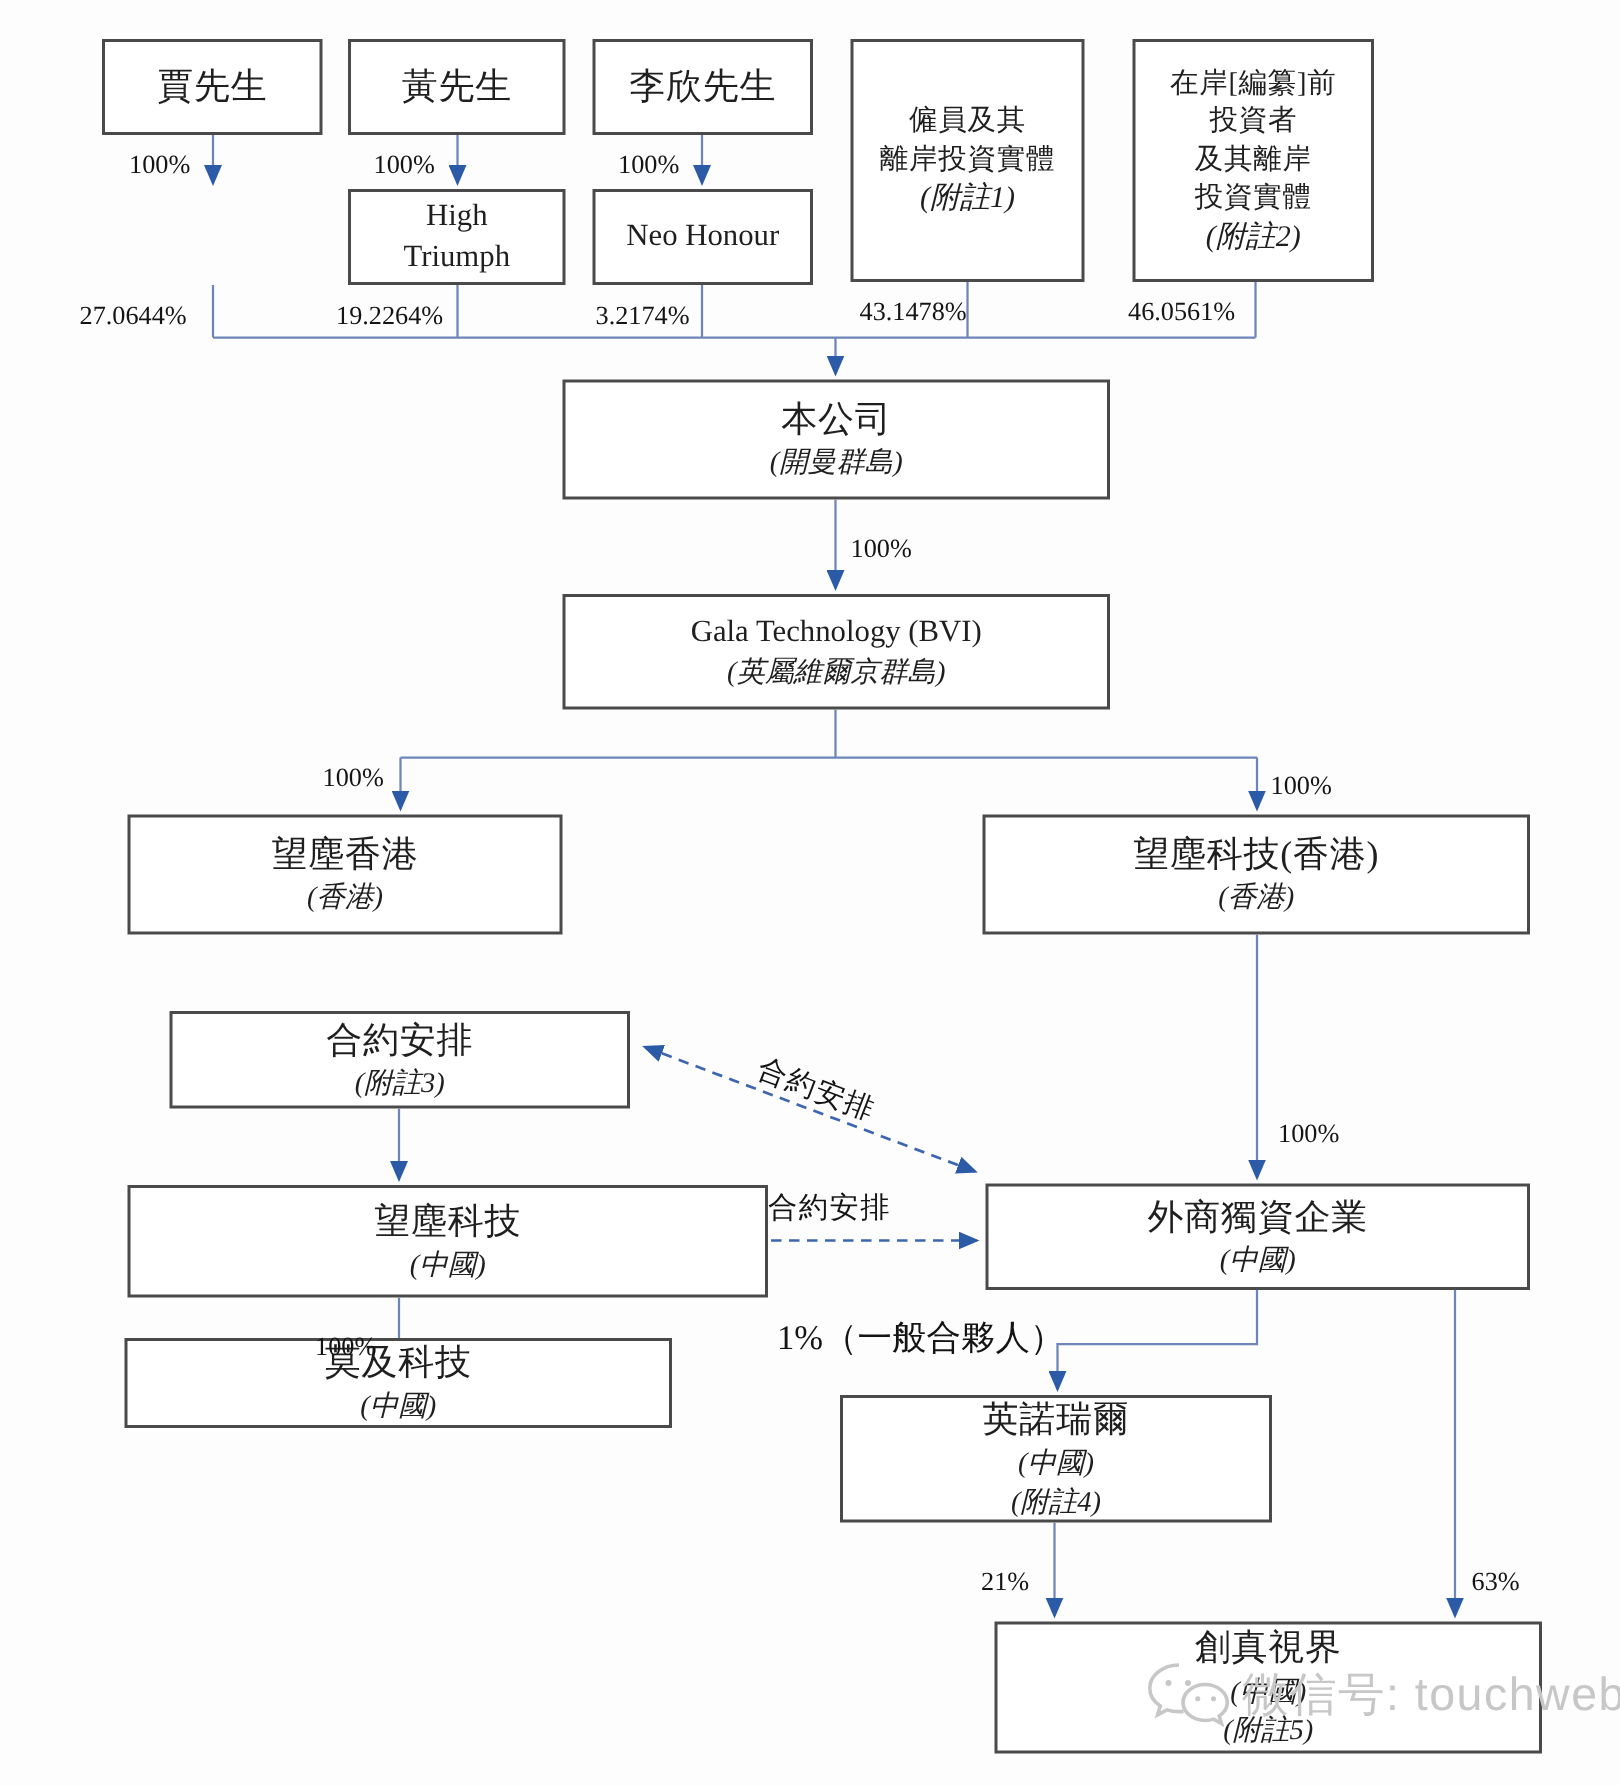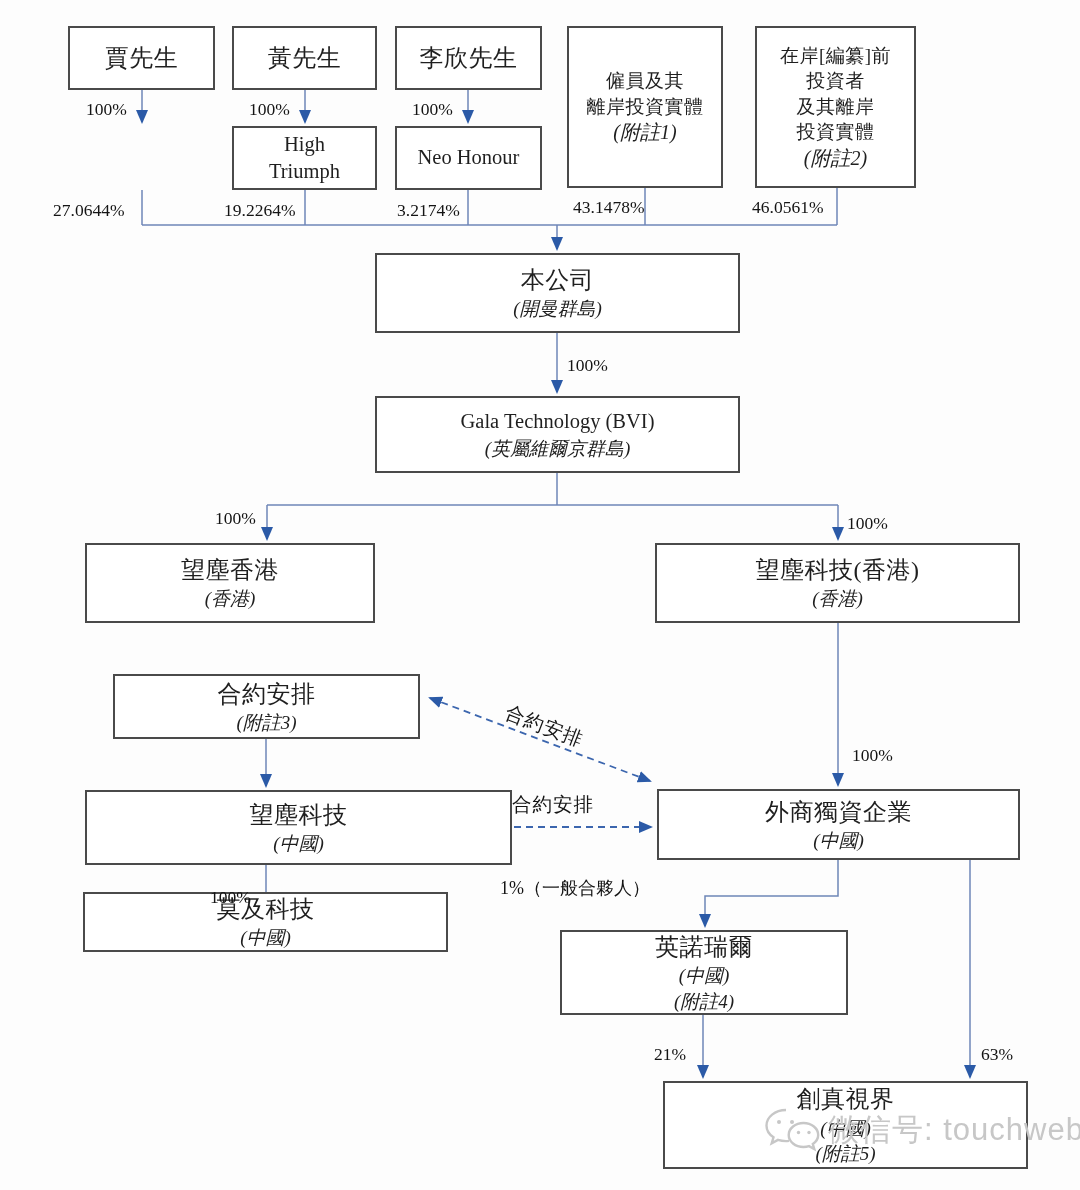--- a/index.html
+++ b/index.html
@@ -150,21 +150,21 @@
   <div class="lbl" style="left:53px;top:200px">27.0644%</div>
   <div class="lbl" style="left:224px;top:200px">19.2264%</div>
   <div class="lbl" style="left:397px;top:200px">3.2174%</div>
   <div class="lbl" style="left:573px;top:197px">43.1478%</div>
   <div class="lbl" style="left:752px;top:197px">46.0561%</div>
   <div class="lbl" style="left:567px;top:355px">100%</div>
   <div class="lbl" style="left:215px;top:508px">100%</div>
   <div class="lbl" style="left:847px;top:513px">100%</div>
   <div class="lbl" style="left:852px;top:745px">100%</div>
   <div class="lbl" style="left:210px;top:887px">100%</div>
-  <div class="lbl" style="left:500px;top:876px;font-size:18px">1%（一般合夥人）</div>
+  <div class="lbl" style="left:518px;top:876px;font-size:23px">1%（一般合夥人）</div>
   <div class="lbl" style="left:654px;top:1044px">21%</div>
   <div class="lbl" style="left:981px;top:1044px">63%</div>
   <div class="lbl cn-lbl rot" style="left:506px;top:698px">合約安排</div>
   <div class="lbl cn-lbl" style="left:512px;top:791px">合約安排</div>
 
   <div class="watermark">
     <svg width="60" height="48" viewBox="0 0 60 48">
       <g fill="none" stroke="#c7c7c7" stroke-width="2.4">
         <path d="M24,4 C13,4 4.5,11 4.5,19.5 c0,4.8 2.7,9 7,11.8 l-1.8,6 6.3-3.4 c2.5,0.8 5.2,1.2 8,1.2 1,0 2,-0.1 3,-0.2"></path>
         <path d="M41.5,17 c-8.2,0 -14.8,5.4 -14.8,12 0,6.6 6.6,12 14.8,12 1.9,0 3.8,-0.3 5.5,-0.9 l5.3,2.9 -1.5,-5 c3.3,-2.2 5.4,-5.4 5.4,-9 0,-6.6 -6.6,-12 -14.7,-12 z"></path>

